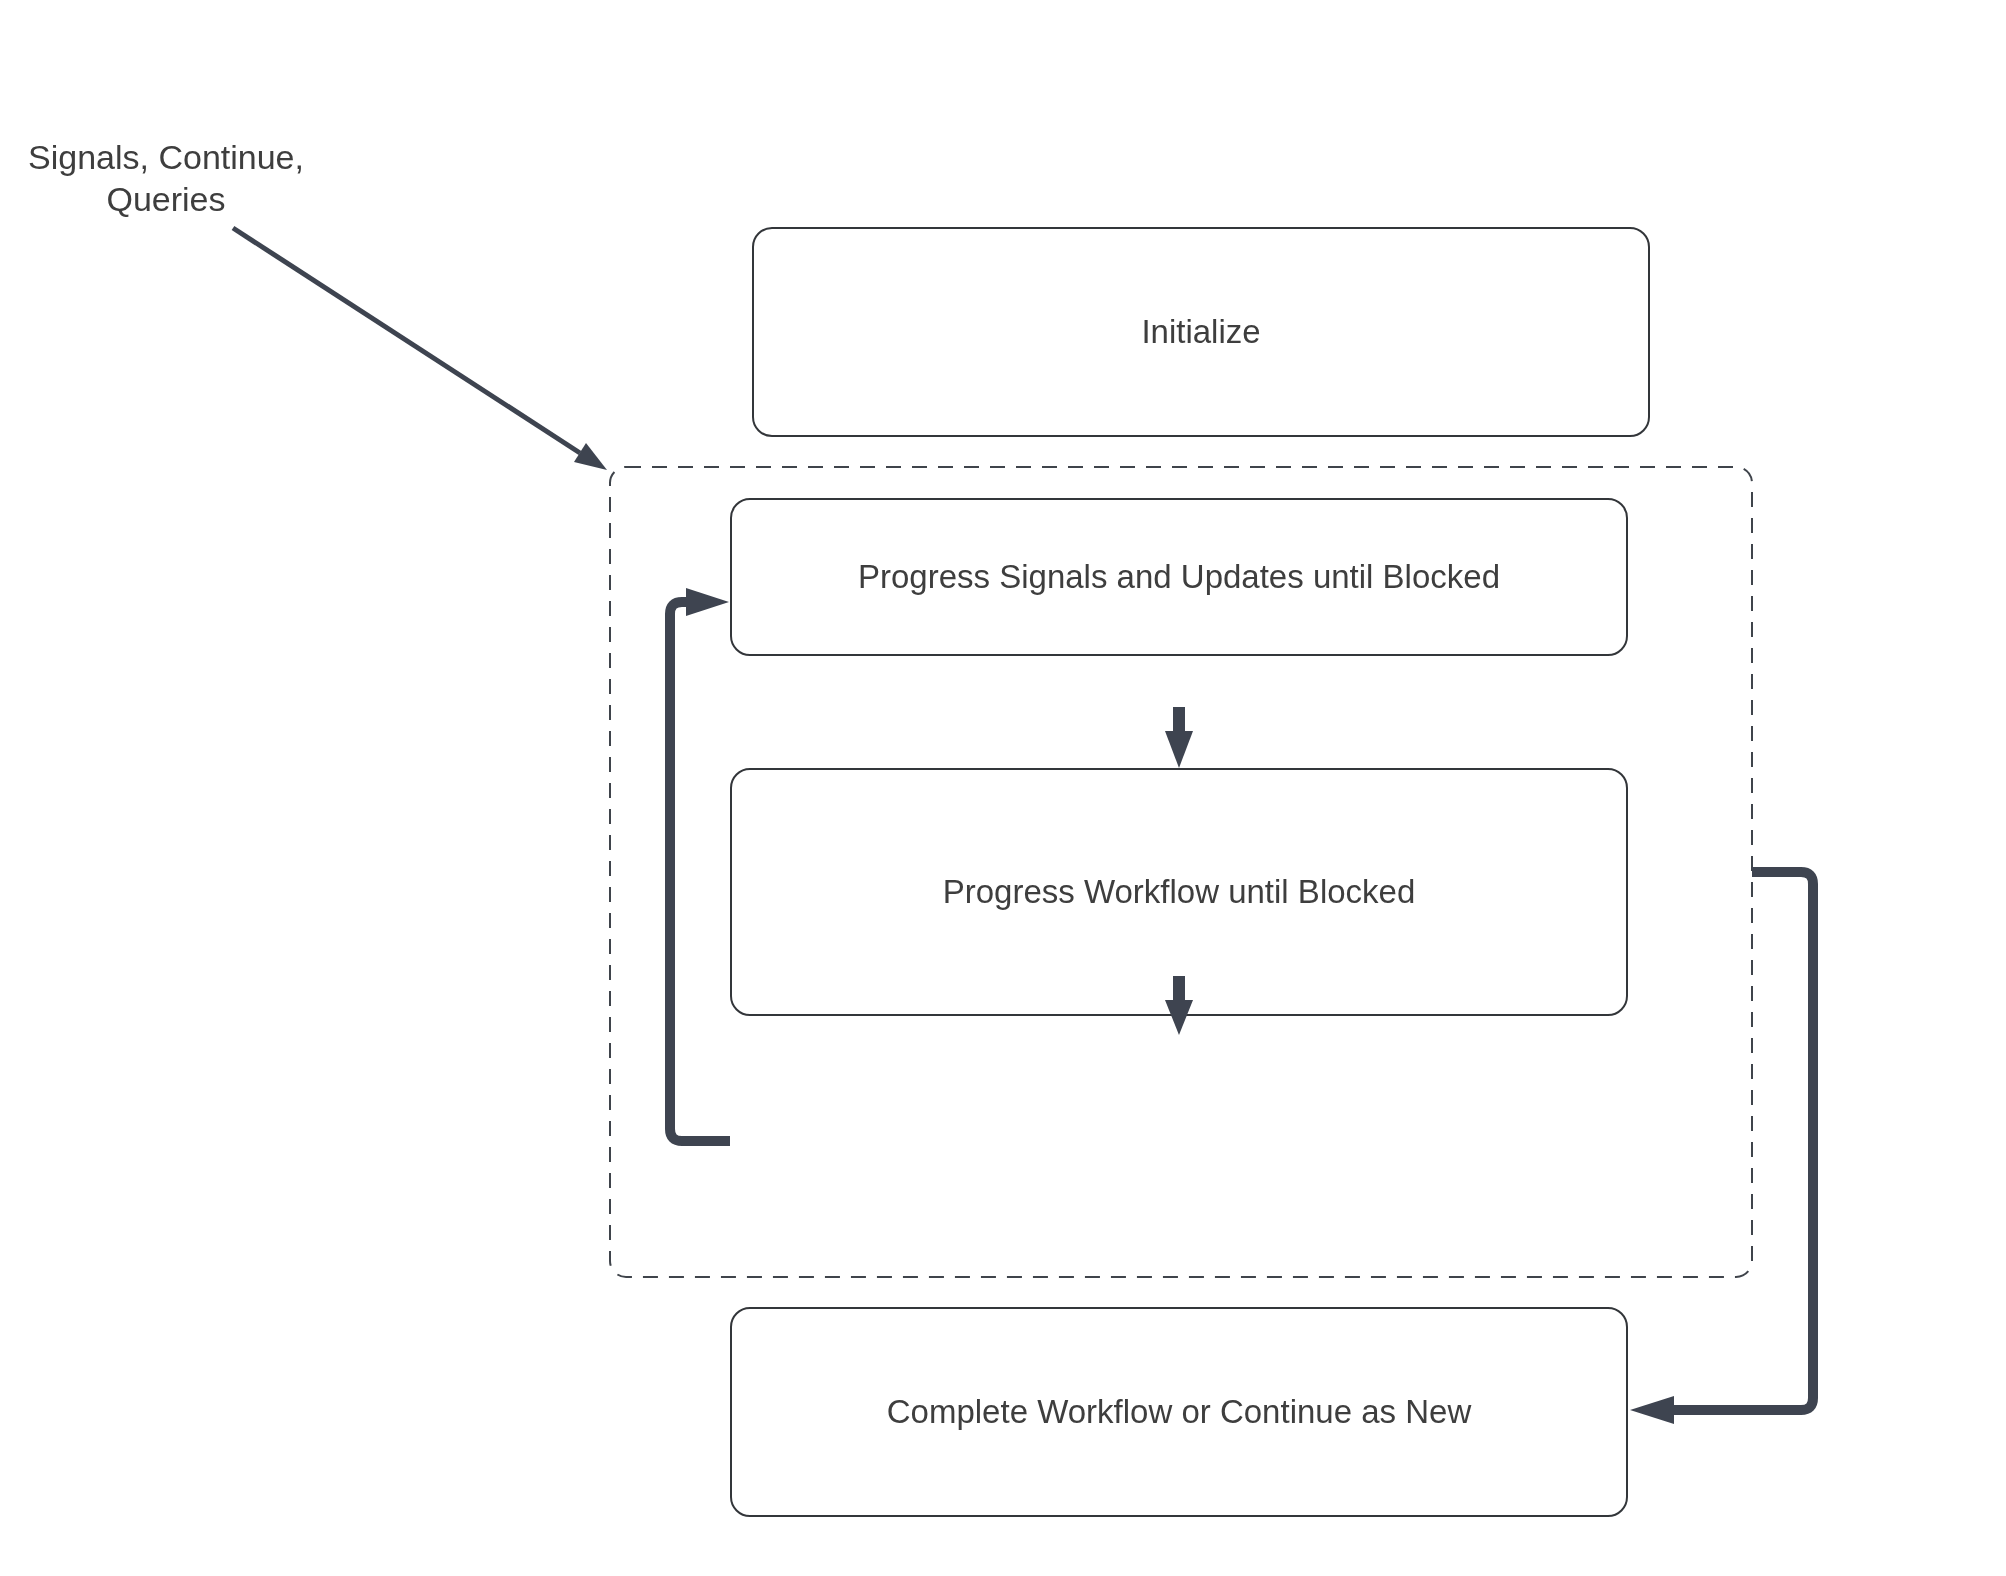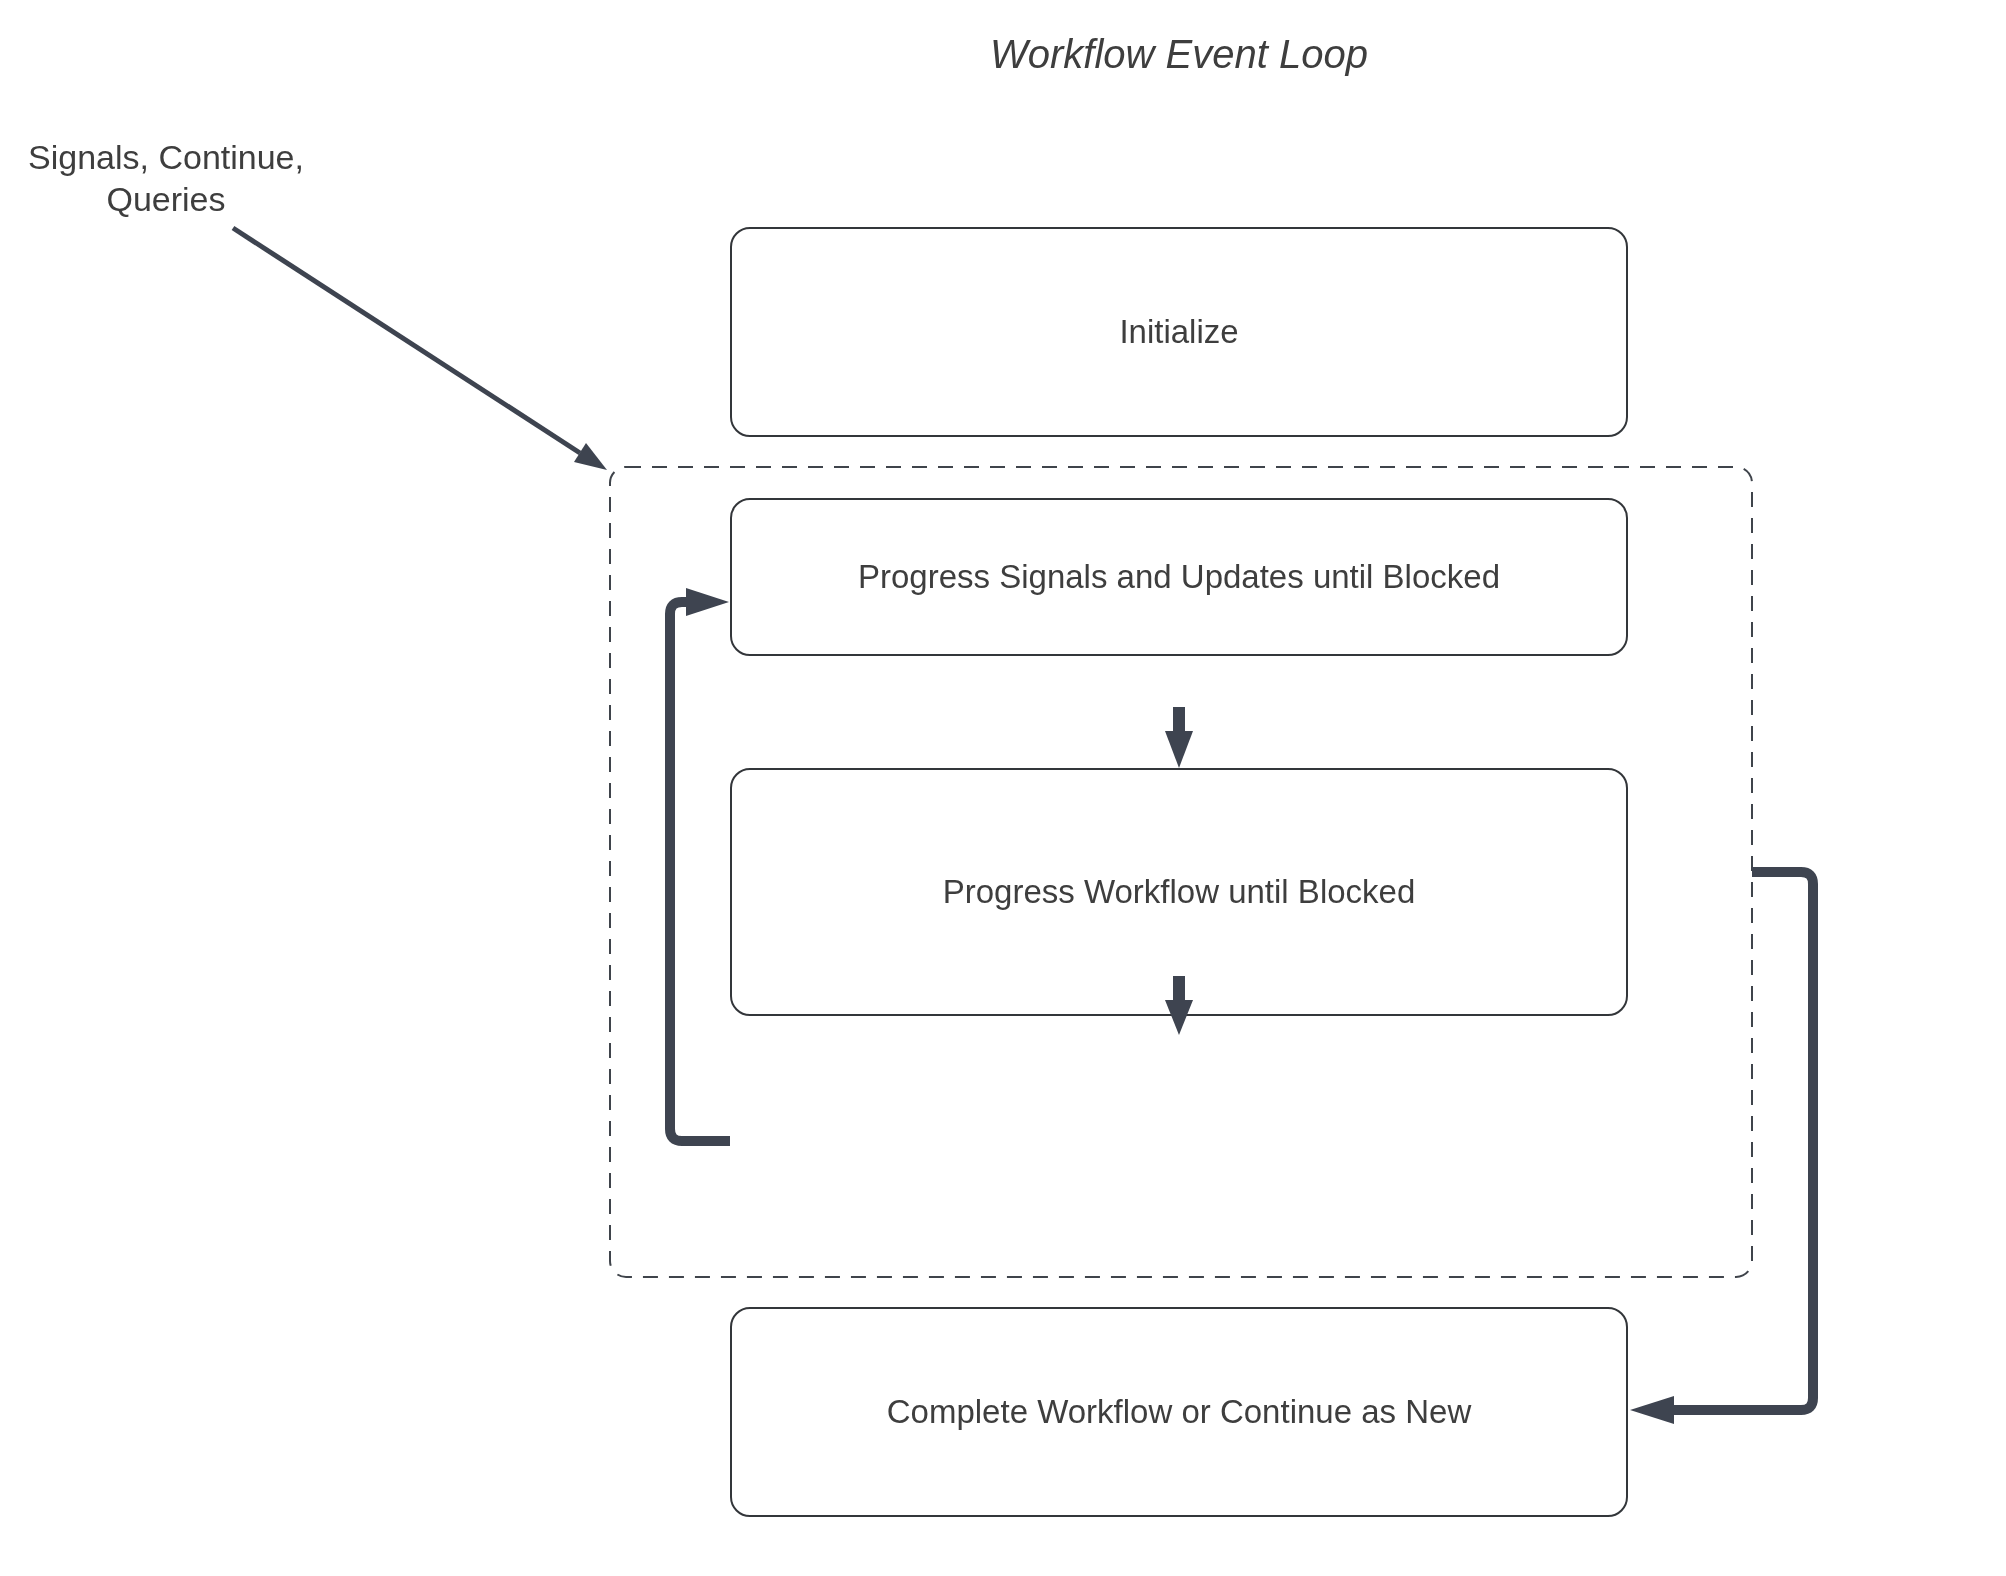--- a/index.html
+++ b/index.html
@@ -46,21 +46,21 @@
     border: 2px solid var(--box-border, #33363a);
     border-radius: 20px;
     display: flex;
     align-items: center;
     justify-content: center;
     text-align: center;
     font-size: 33px;
     color: var(--text, #3e3e3e);
     padding: 0 30px;
   }
-  #node-initialize        { top: 227px;  height: 210px; }
+  #node-initialize        { top: 227px;  height: 210px; margin-left: 22px; }
   #node-progress-signals  { top: 498px;  height: 158px; }
   #node-progress-workflow { top: 768px;  height: 248px; }
   #node-execute-queries   { top: 1035px; height: 212px; }
   #node-complete-workflow { top: 1307px; height: 210px; }
   .overlay {
     position: absolute;
     left: 0;
     top: 0;
     width: 2006px;
     height: 1576px;
@@ -90,21 +90,20 @@
   .arrow-fill {
     fill: var(--arrow, #3e4450);
     stroke: none;
   }
 </style>
 </head>
 <body>
 
 <div id="canvas" style="--bg: #ffffff; --text: #3e3e3e; --box-border: #33363a; --dashed-border: #3f444b; --arrow: #3e4450;">
 
-  <div class="diagram-title">Workflow Event Loop</div>
 
   <div class="input-label">
     <span>Signals, Continue,</span>
     <span>Queries</span>
   </div>
 
   <div class="node" id="node-initialize">
     <span>Initialize</span>
   </div>
 

